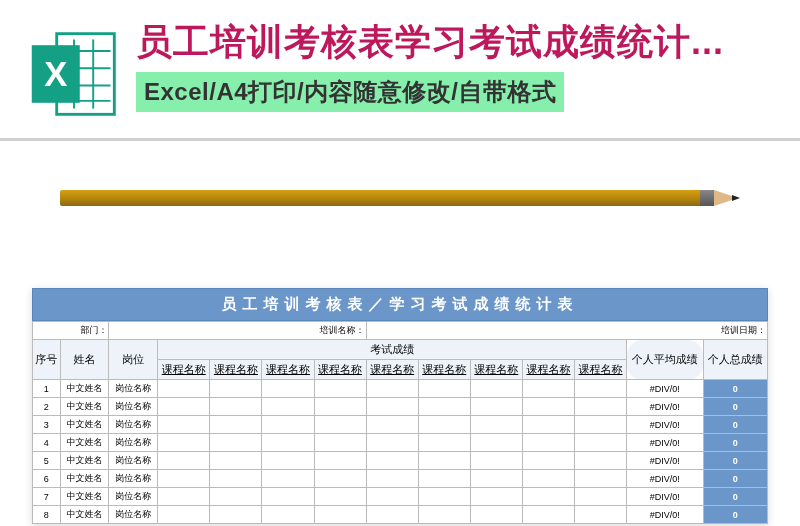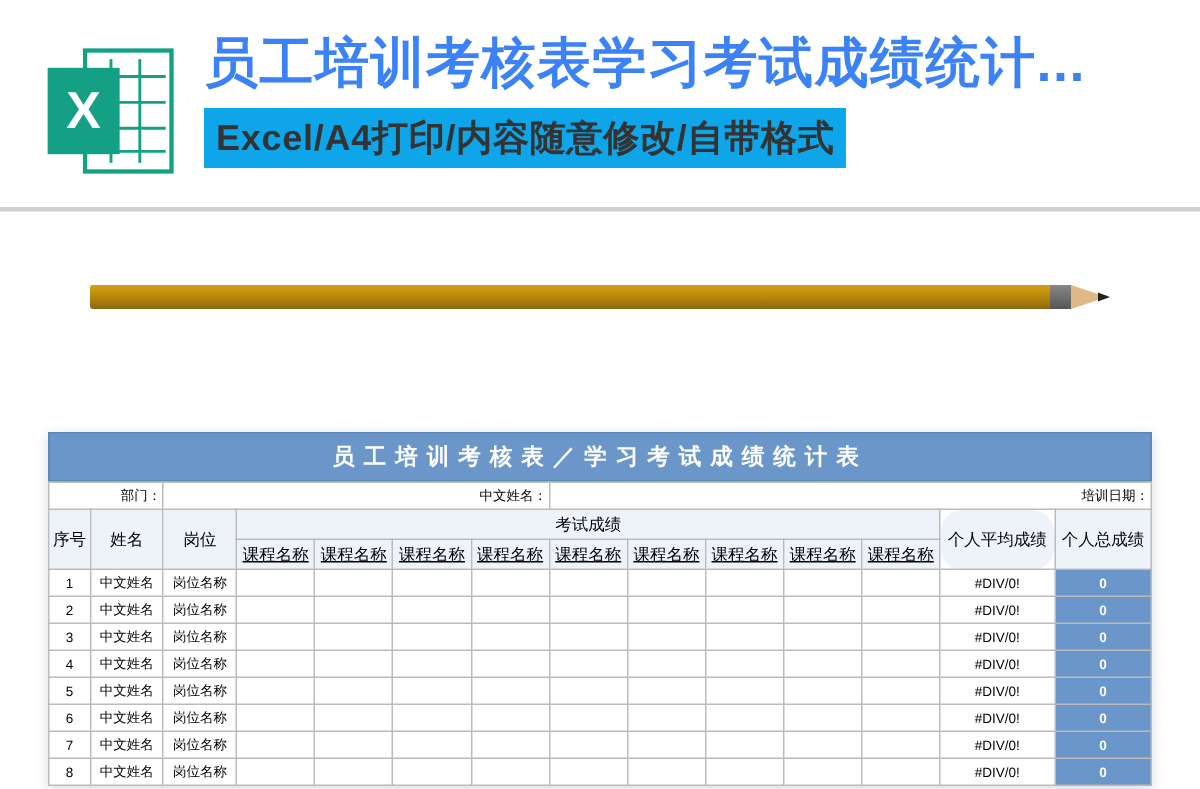--- a/index.html
+++ b/index.html
@@ -22,32 +22,32 @@
       top: 26px;
       width: 96px;
       height: 96px;
     }
     .title-main {
       position: absolute;
       left: 136px;
       top: 18px;
       font-size: 36px;
       font-weight: bold;
-      color: #3b82f6;
+      color: #be185d;
       letter-spacing: 1px;
       white-space: nowrap;
     }
     .title-sub {
       position: absolute;
       left: 136px;
       top: 72px;
       font-size: 24px;
       font-weight: bold;
       color: #333;
-      background: #0ea5e9;
+      background: #86efac;
       padding: 4px 8px;
       letter-spacing: 0.5px;
     }
     .divider-line {
       position: absolute;
       left: 0;
       top: 138px;
       width: 800px;
       height: 3px;
       background: #d0d0d0;
@@ -174,21 +174,21 @@
     <div class="pencil-lead"></div>
   </div>
 </div>
 
 <div class="table-container">
   <div class="table-title">员工培训考核表／学习考试成绩统计表</div>
   <table>
     <tbody>
         <tr class="meta-row">
       <td colspan="2">部门：</td>
-      <td colspan="5">中文姓名：</td>
+      <td colspan="5">培训名称：</td>
       <td colspan="7">培训日期：</td>
     </tr>
     <tr>
       <th rowspan="2" class="col-seq">序号</th>
       <th rowspan="2" class="col-name">姓名</th>
       <th rowspan="2" class="col-pos">岗位</th>
       <th colspan="9">考试成绩</th>
       <th rowspan="2" class="col-avg">个人平均成绩</th>
       <th rowspan="2" class="col-total">个人总成绩</th>
     </tr>

